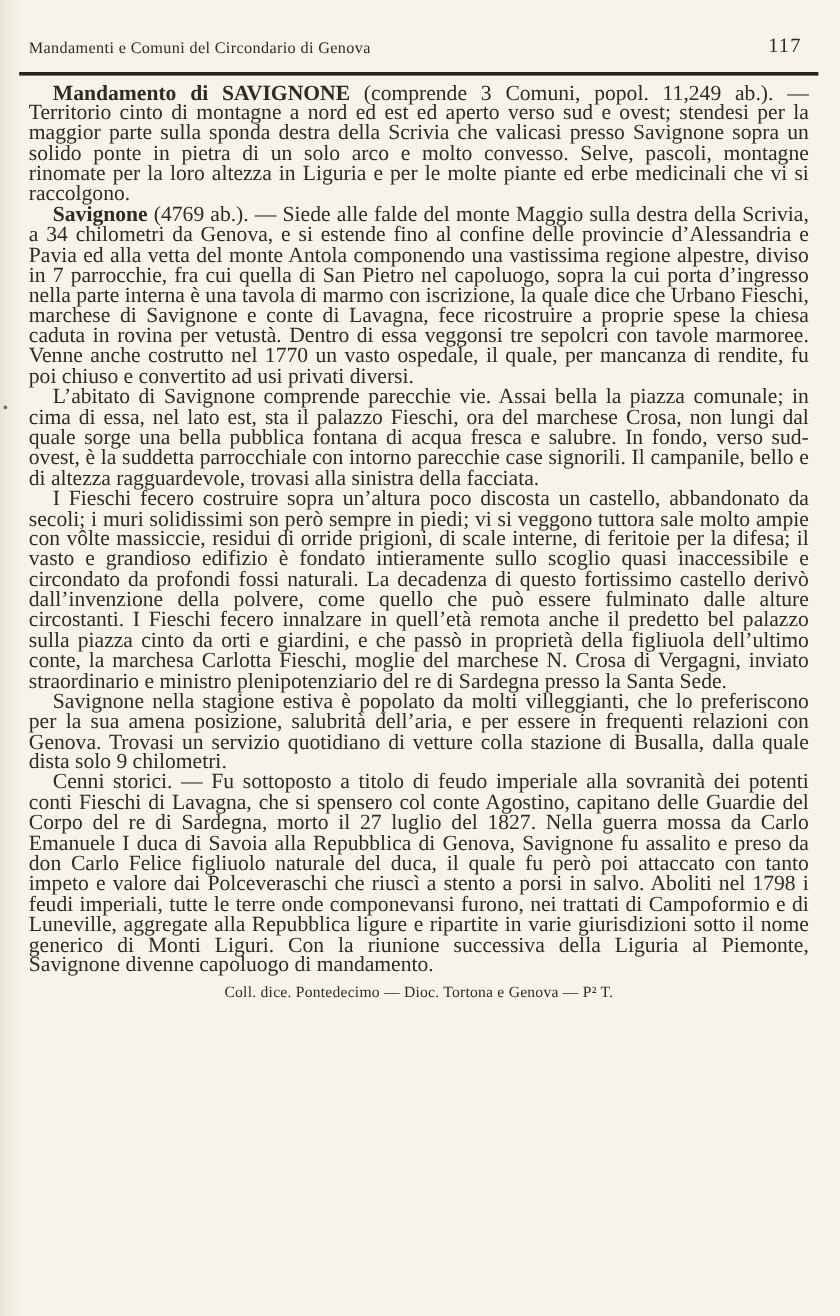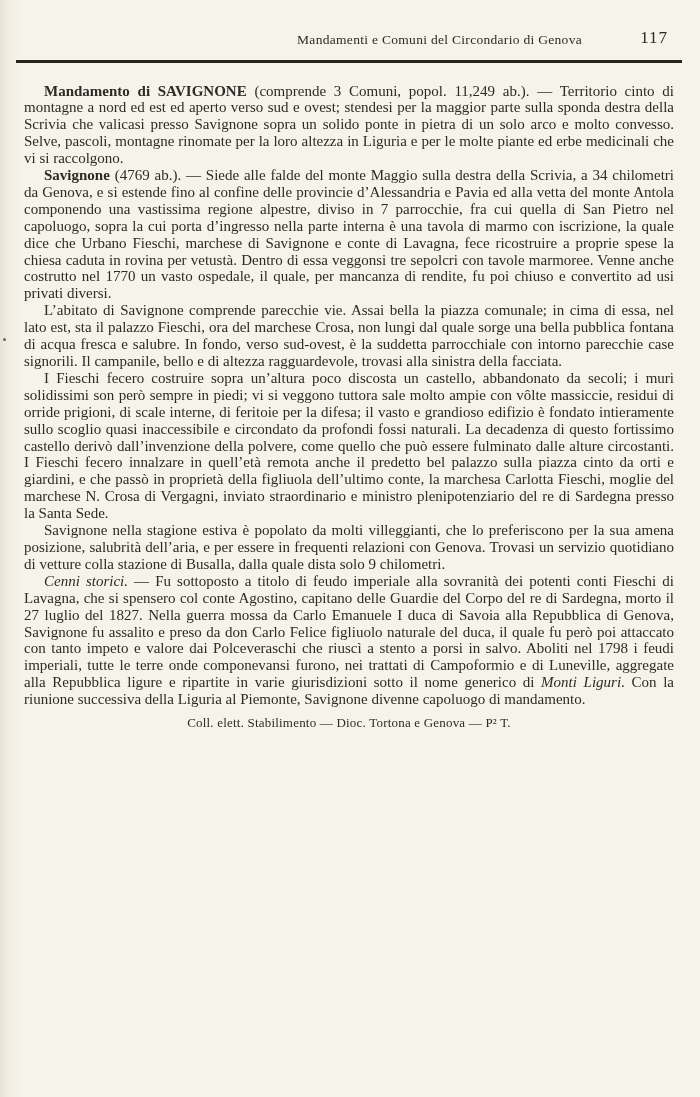--- a/index.html
+++ b/index.html
@@ -20,48 +20,48 @@
     width:700px; height:1097px;
     padding:30px 26px 0 24px;
     background:linear-gradient(90deg,#e7e3d6 0px,#f0ecdf 7px,var(--paper) 20px);
   }
   .page-header{
     position:relative;
     height:22px;
   }
   .running-title{
     position:absolute; left:0; right:92px; top:2px;
-    text-align:right;
+    text-align:left;
     font-size:13.5px;
     letter-spacing:0.3px;
   }
   .page-number{
     position:absolute; right:6px; top:-2px;
     font-size:17px;
     letter-spacing:1px;
     text-align:right;
   }
   .header-rule{
     height:2.5px;
     background:#28241f;
     margin:8px -8px 0 -8px;
   }
   .page-body{
-    margin-top:20px;
-    font-size:15px;
+    margin-top:6px;
+    font-size:18px;
     line-height:16.9px;
     text-align:justify;
     -webkit-hyphens:auto; hyphens:auto;
   }
   .para{
     margin:0;
     text-indent:20px;
   }
   .b{ font-weight:bold; }
-  .i{ font-style:italic; }
+  .i{ }
   .page-footer{
     margin-top:7px;
     text-align:center;
     font-size:13px;
     letter-spacing:0.2px;
   }
   .ink-speck{
     position:absolute;
     left:3px; top:338px;
     width:3px; height:3px;
@@ -84,17 +84,17 @@
 
   <main class="page-body">
       <p class="para"><span class="b">Mandamento di SAVIGNONE</span><span> (comprende 3 Comuni, popol. 11,249 ab.). — Territorio cinto di montagne a nord ed est ed aperto verso sud e ovest; stendesi per la maggior parte sulla sponda destra della Scrivia che valicasi presso Savignone sopra un solido ponte in pietra di un solo arco e molto convesso. Selve, pascoli, montagne rinomate per la loro altezza in Liguria e per le molte piante ed erbe medicinali che vi si raccolgono.</span></p>
       <p class="para"><span class="b">Savignone</span><span> (4769 ab.). — Siede alle falde del monte Maggio sulla destra della Scrivia, a 34 chilometri da Genova, e si estende fino al confine delle provincie d’Alessandria e Pavia ed alla vetta del monte Antola componendo una vastissima regione alpestre, diviso in 7 parrocchie, fra cui quella di San Pietro nel capoluogo, sopra la cui porta d’ingresso nella parte interna è una tavola di marmo con iscrizione, la quale dice che Urbano Fieschi, marchese di Savignone e conte di Lavagna, fece ricostruire a proprie spese la chiesa caduta in rovina per vetustà. Dentro di essa veggonsi tre sepolcri con tavole marmoree. Venne anche costrutto nel 1770 un vasto ospedale, il quale, per mancanza di rendite, fu poi chiuso e convertito ad usi privati diversi.</span></p>
       <p class="para"><span>L’abitato di Savignone comprende parecchie vie. Assai bella la piazza comunale; in cima di essa, nel lato est, sta il palazzo Fieschi, ora del marchese Crosa, non lungi dal quale sorge una bella pubblica fontana di acqua fresca e salubre. In fondo, verso sud-ovest, è la suddetta parrocchiale con intorno parecchie case signorili. Il campanile, bello e di altezza ragguardevole, trovasi alla sinistra della facciata.</span></p>
       <p class="para"><span>I Fieschi fecero costruire sopra un’altura poco discosta un castello, abbandonato da secoli; i muri solidissimi son però sempre in piedi; vi si veggono tuttora sale molto ampie con vôlte massiccie, residui di orride prigioni, di scale interne, di feritoie per la difesa; il vasto e grandioso edifizio è fondato intieramente sullo scoglio quasi inaccessibile e circondato da profondi fossi naturali. La decadenza di questo fortissimo castello derivò dall’invenzione della polvere, come quello che può essere fulminato dalle alture circostanti. I Fieschi fecero innalzare in quell’età remota anche il predetto bel palazzo sulla piazza cinto da orti e giardini, e che passò in proprietà della figliuola dell’ultimo conte, la marchesa Carlotta Fieschi, moglie del marchese N. Crosa di Vergagni, inviato straordinario e ministro plenipotenziario del re di Sardegna presso la Santa Sede.</span></p>
       <p class="para"><span>Savignone nella stagione estiva è popolato da molti villeggianti, che lo preferiscono per la sua amena posizione, salubrità dell’aria, e per essere in frequenti relazioni con Genova. Trovasi un servizio quotidiano di vetture colla stazione di Busalla, dalla quale dista solo 9 chilometri.</span></p>
       <p class="para"><span class="i">Cenni storici.</span><span> — Fu sottoposto a titolo di feudo imperiale alla sovranità dei potenti conti Fieschi di Lavagna, che si spensero col conte Agostino, capitano delle Guardie del Corpo del re di Sardegna, morto il 27 luglio del 1827. Nella guerra mossa da Carlo Emanuele I duca di Savoia alla Repubblica di Genova, Savignone fu assalito e preso da don Carlo Felice figliuolo naturale del duca, il quale fu però poi attaccato con tanto impeto e valore dai Polceveraschi che riuscì a stento a porsi in salvo. Aboliti nel 1798 i feudi imperiali, tutte le terre onde componevansi furono, nei trattati di Campoformio e di Luneville, aggregate alla Repubblica ligure e ripartite in varie giurisdizioni sotto il nome generico di </span><span class="i">Monti Liguri</span><span>. Con la riunione successiva della Liguria al Piemonte, Savignone divenne capoluogo di mandamento.</span></p>
     </main>
 
-  <footer class="page-footer">Coll. elett. Stabilimento — Dioc. Tortona e Genova — P² T.</footer>
+  <footer class="page-footer">Coll. dice. Pontedecimo — Dioc. Tortona e Genova — P² T.</footer>
 
   <span class="ink-speck"></span>
 
 </div>
 
 </body></html>

